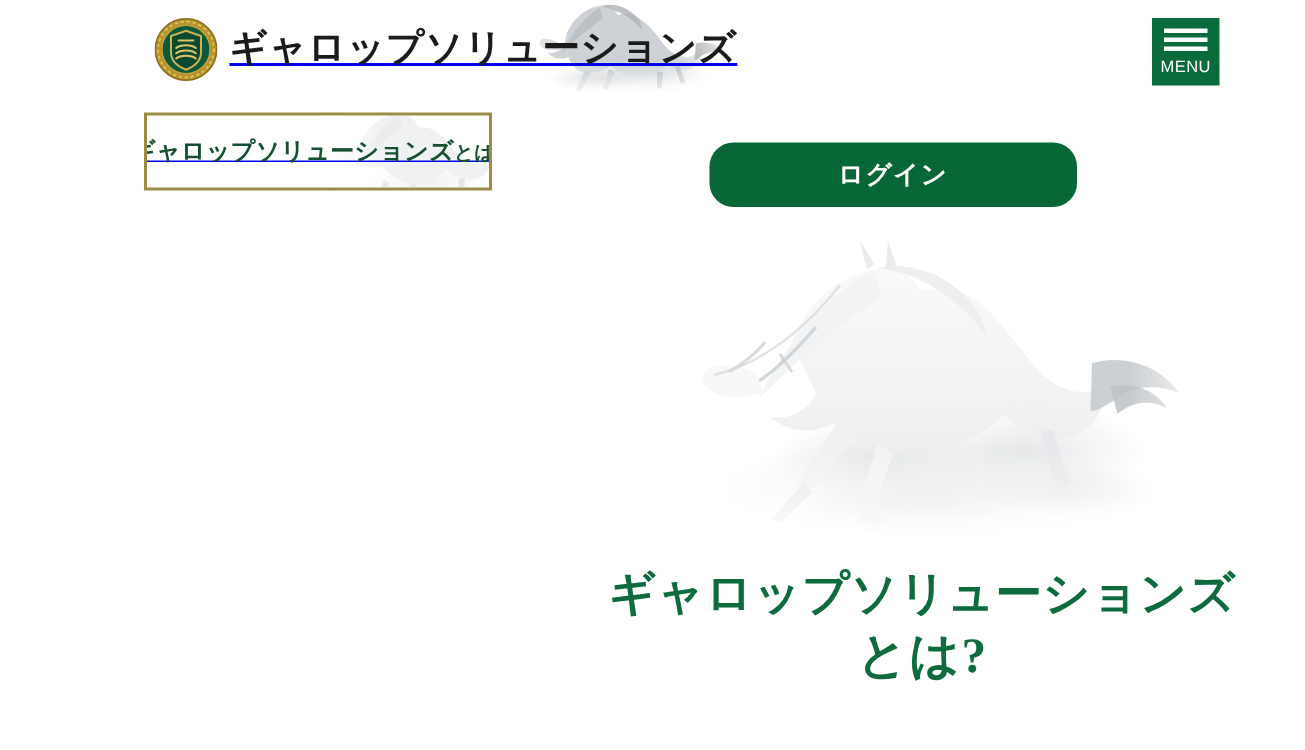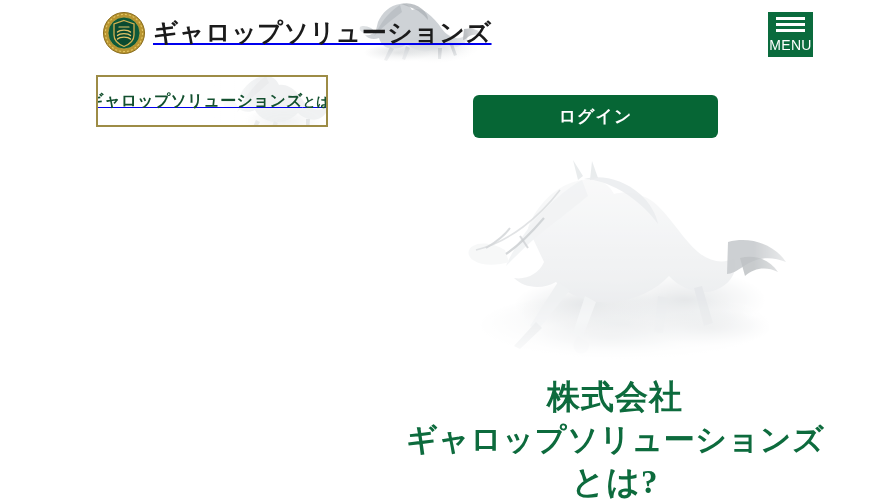--- a/index.html
+++ b/index.html
@@ -110,21 +110,21 @@
   }
   #menu-button .bar {
     width: 29px;
     height: 3px;
     background: #ffffff;
     border-radius: 0;
   }
   #menu-button .menu-label {
     color: #ffffff;
     font-family: "Liberation Sans", "DejaVu Sans", sans-serif;
-    font-size: 14px;
+    font-size: 11px;
     font-weight: 400;
     letter-spacing: 0.3px;
     line-height: 1;
     margin-top: 3px;
   }
 
   
   #nav-tab {
     position: absolute;
     left: 96px;
@@ -165,21 +165,21 @@
 
   
   #login-button {
     position: absolute;
     left: 473px;
     top: 95px;
     width: 245px;
     height: 43px;
     background: #066635;
     border: none;
-    border-radius: 6px;
+    border-radius: 16px;
     color: #ffffff;
     font-family: "Liberation Sans", "DejaVu Sans", sans-serif;
     font-weight: 700;
     font-size: 17px;
     letter-spacing: 1px;
     cursor: pointer;
     display: flex;
     align-items: center;
     justify-content: center;
   }
@@ -412,19 +412,18 @@
         <ellipse cx="300" cy="178" rx="60" ry="18" fill="url(#hdust)"></ellipse>
 
         <rect x="0" y="0" width="400" height="215" fill="url(#hvfade)"></rect>
         <rect x="0" y="0" width="400" height="215" fill="url(#hlfade)"></rect>
 
         <rect x="0" y="0" width="400" height="215" fill="#ffffff" opacity="0.45"></rect>
       </svg>
     </div>
 
     <h1 id="hero-title">
-      <span class="line line-1">株式会社</span>
       <span class="line line-2">ギャロップソリューションズ</span>
       <span class="line line-3">とは?</span>
     </h1>
   </section>
 
 </div>
 
 </body></html>

